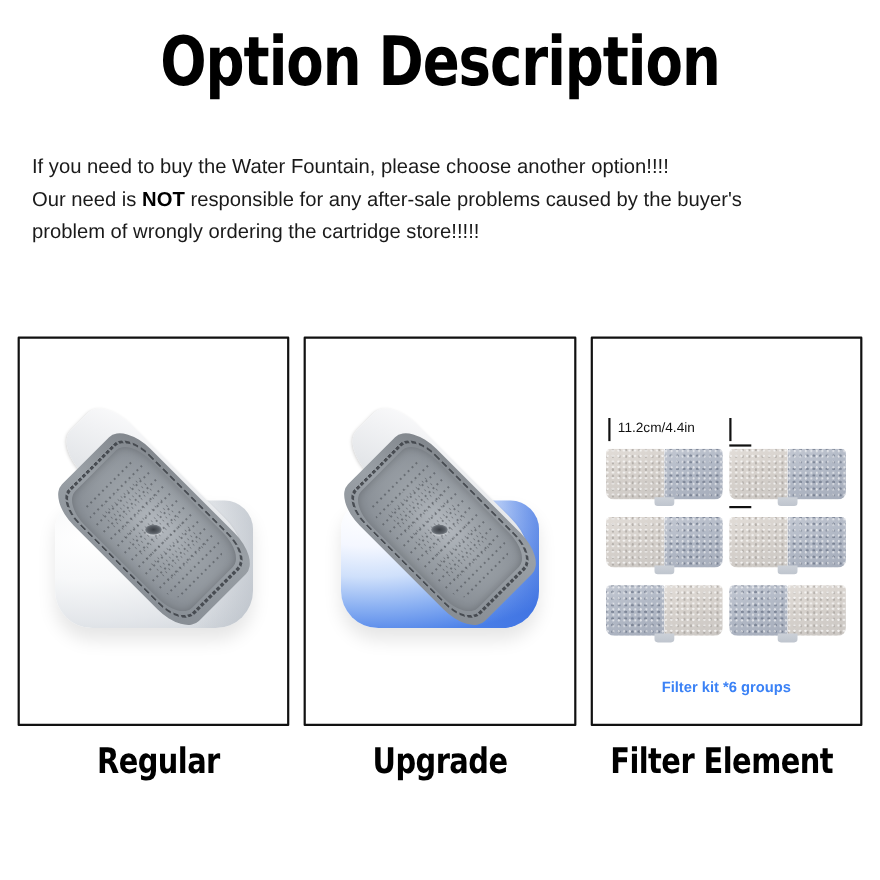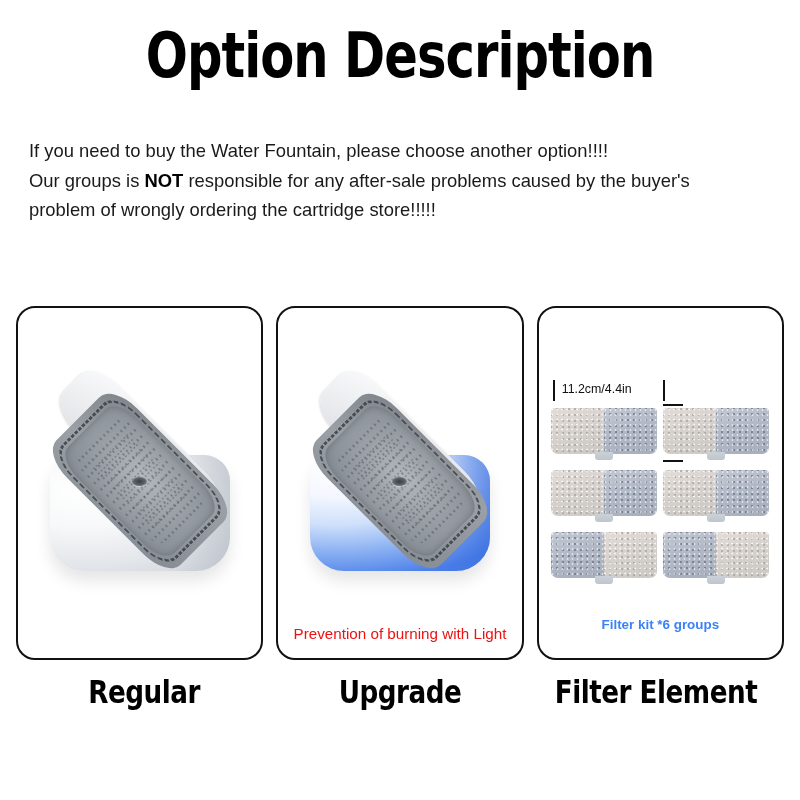--- a/index.html
+++ b/index.html
@@ -60,21 +60,21 @@
     left: 16px;
     width: 768px;
     height: 354px;
     display: flex;
     gap: 13px;
   }
   .panel {
     position: relative;
     flex: 1 1 0;
     border: 2px solid #111111;
-    border-radius: 19px;
+    border-radius: 1px;
     background: #ffffff;
     overflow: hidden;
   }
 
   
   .fountain-wrap {
     position: absolute;
     left: 50%;
     top: 50%;
     width: 208px;
@@ -376,21 +376,21 @@
   }
 </style>
 </head>
 <body>
 
 <div class="page-title">Option Description</div>
 
 <div class="note-block">
   <div class="note-line">If you need to buy the Water Fountain, please choose another option!!!!</div>
   <div class="note-line">
-    <span>Our groups is </span><span class="note-b">NOT</span><span> responsible for any after-sale problems caused by the buyer's</span>
+    <span>Our need is </span><span class="note-b">NOT</span><span> responsible for any after-sale problems caused by the buyer's</span>
   </div>
   <div class="note-line">problem of wrongly ordering the cartridge store!!!!!</div>
 </div>
 
 <div class="panels">
 
   <div class="panel panel-regular">
     <div class="fountain-wrap">
       <div class="f-body"></div>
       <div class="f-collar"></div>
@@ -408,21 +408,20 @@
       <div class="f-glow"></div>
       <div class="f-body"></div>
       <div class="f-collar"></div>
       <div class="f-lid-outer"></div>
       <div class="f-lid-inner"></div>
       <div class="f-dots-ring"></div>
       <div class="f-perf"></div>
       <div class="f-perf2"></div>
       <div class="f-hole"></div>
     </div>
-    <div class="glow-caption">Prevention of burning with Light</div>
   </div>
 
   <div class="panel panel-filter">
     <div class="filter-area">
 
       <div class="dim-h">
         <div class="tick tick-l"></div>
         <div class="tick tick-r"></div>
         <div class="dim-label">11.2cm/4.4in</div>
       </div>

